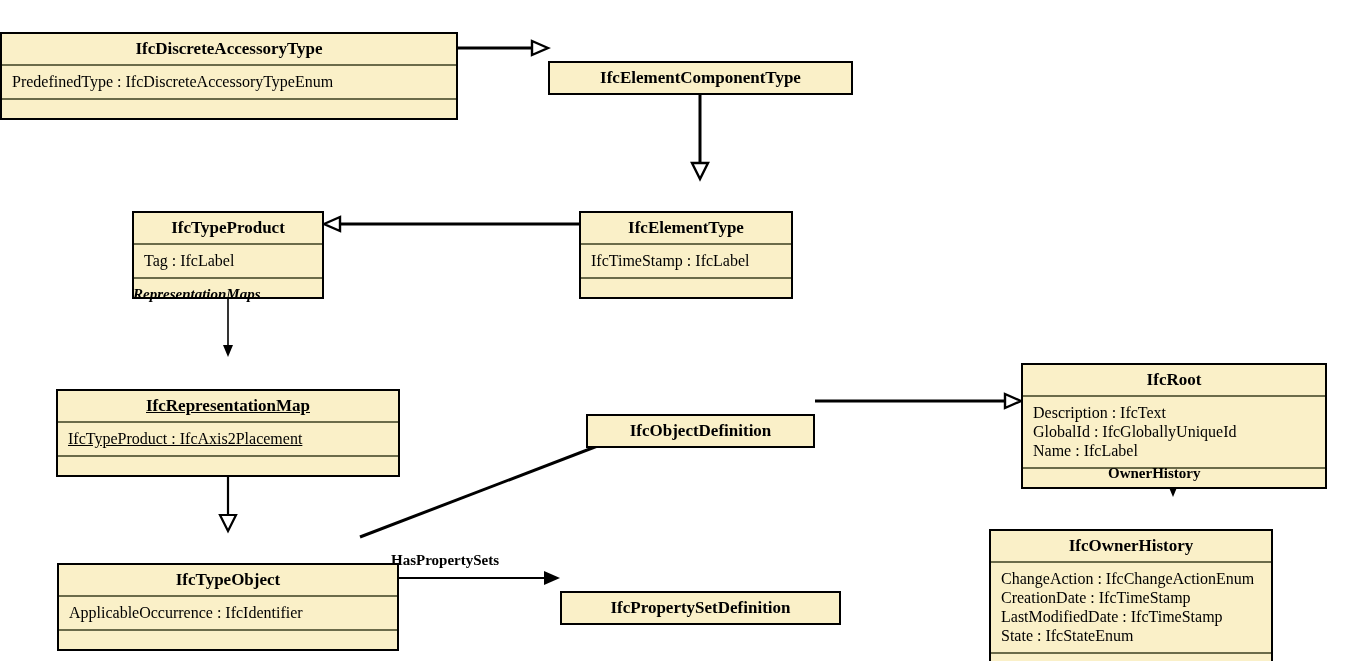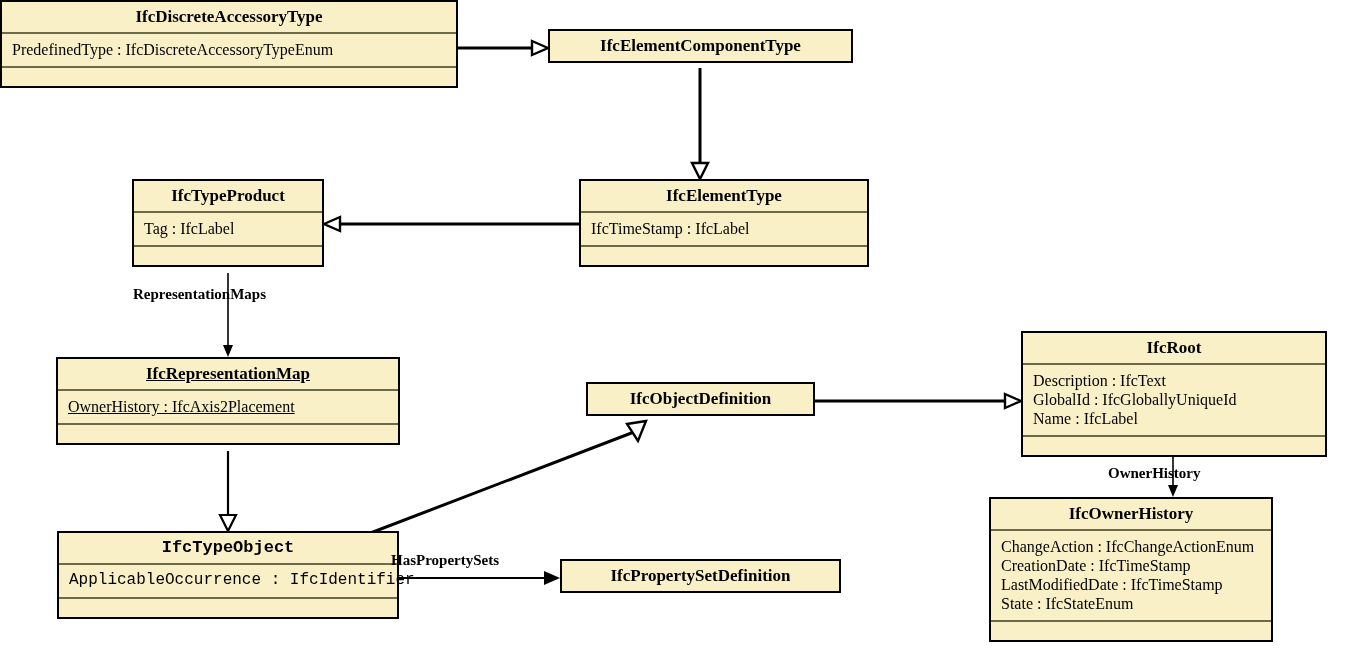--- a/index.html
+++ b/index.html
@@ -26,20 +26,21 @@
     width: 1358px;
     height: 661px;
     pointer-events: none;
   }
   .uml-class {
     position: absolute;
     box-sizing: border-box;
     background: #faf0c8;
     border: 2px solid #000000;
     z-index: 3;
+    margin-top: 32px;
   }
   .compartment-title {
     font-weight: bold;
     text-align: center;
     font-size: 17px;
     line-height: 19px;
     padding: 5px 8px 6px 8px;
     color: #000000;
     white-space: nowrap;
   }
@@ -133,32 +134,32 @@
     <div class="compartment-attrs">
       <span class="attr-line">Tag : IfcLabel</span>
     </div>
     <div class="compartment-empty"></div>
   </div>
 
   <div class="uml-class" style="left:548px; top:29px; width:305px;">
     <div class="compartment-title">IfcElementComponentType</div>
   </div>
 
-  <div class="uml-class" style="left:579px; top:179px; width:290px;">
+  <div class="uml-class" style="left:579px; top:179px; width:214px;">
     <div class="compartment-title">IfcElementType</div>
     <div class="compartment-attrs">
       <span class="attr-line">IfcTimeStamp : IfcLabel</span>
     </div>
     <div class="compartment-empty"></div>
   </div>
 
   <div class="uml-class" style="left:56px; top:357px; width:344px;text-decoration:underline;">
     <div class="compartment-title">IfcRepresentationMap</div>
     <div class="compartment-attrs">
-      <span class="attr-line">OwnerHistory : IfcAxis2Placement</span>
+      <span class="attr-line">IfcTypeProduct : IfcAxis2Placement</span>
     </div>
     <div class="compartment-empty"></div>
   </div>
 
   <div class="uml-class" style="left:586px; top:382px; width:229px;">
     <div class="compartment-title">IfcObjectDefinition</div>
   </div>
 
   <div class="uml-class" style="left:1021px; top:331px; width:306px;">
     <div class="compartment-title">IfcRoot</div>
@@ -174,31 +175,31 @@
     <div class="compartment-title">IfcOwnerHistory</div>
     <div class="compartment-attrs">
       <span class="attr-line">ChangeAction : IfcChangeActionEnum</span>
       <span class="attr-line">CreationDate : IfcTimeStamp</span>
       <span class="attr-line">LastModifiedDate : IfcTimeStamp</span>
       <span class="attr-line">State : IfcStateEnum</span>
     </div>
     <div class="compartment-empty"></div>
   </div>
 
-  <div class="uml-class" style="left:57px; top:531px; width:342px;font-family:Liberation Mono, monospace;">
+  <div class="uml-class" style="left:57px; top:531px; width:342px;">
     <div class="compartment-title">IfcTypeObject</div>
     <div class="compartment-attrs">
       <span class="attr-line">ApplicableOccurrence : IfcIdentifier</span>
     </div>
     <div class="compartment-empty"></div>
   </div>
 
   <div class="uml-class" style="left:560px; top:559px; width:281px;">
     <div class="compartment-title">IfcPropertySetDefinition</div>
   </div>
 
-  <div class="edge-label" style="left:133px; top:286px;">RepresentationMaps</div>
+  <div class="edge-label" style="left:133px; top:286px;font-style:italic;">RepresentationMaps</div>
 
   <div class="edge-label" style="left:1108px; top:465px;">OwnerHistory</div>
 
   <div class="edge-label" style="left:391px; top:552px;">HasPropertySets</div>
 
 </div>
 
 </body></html>

